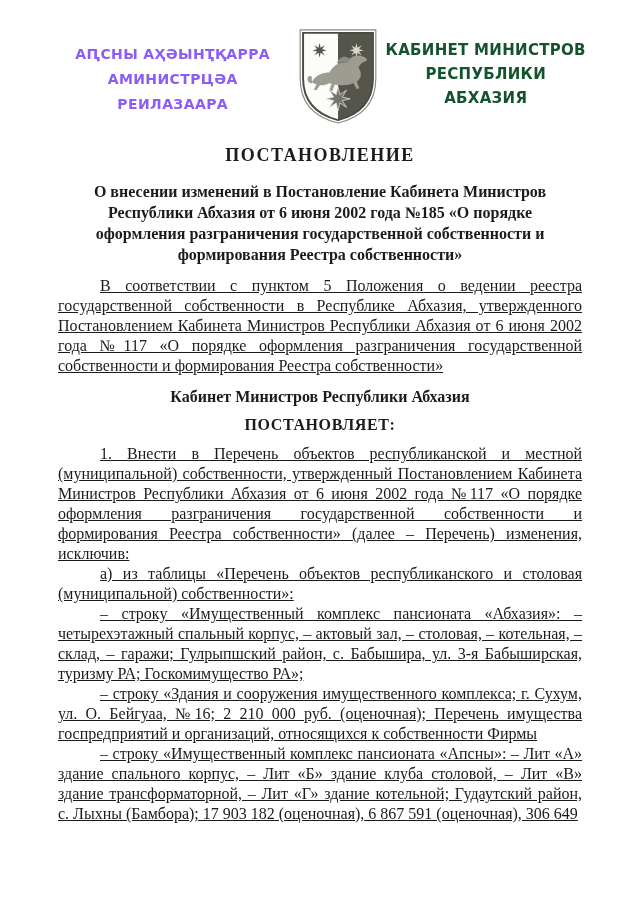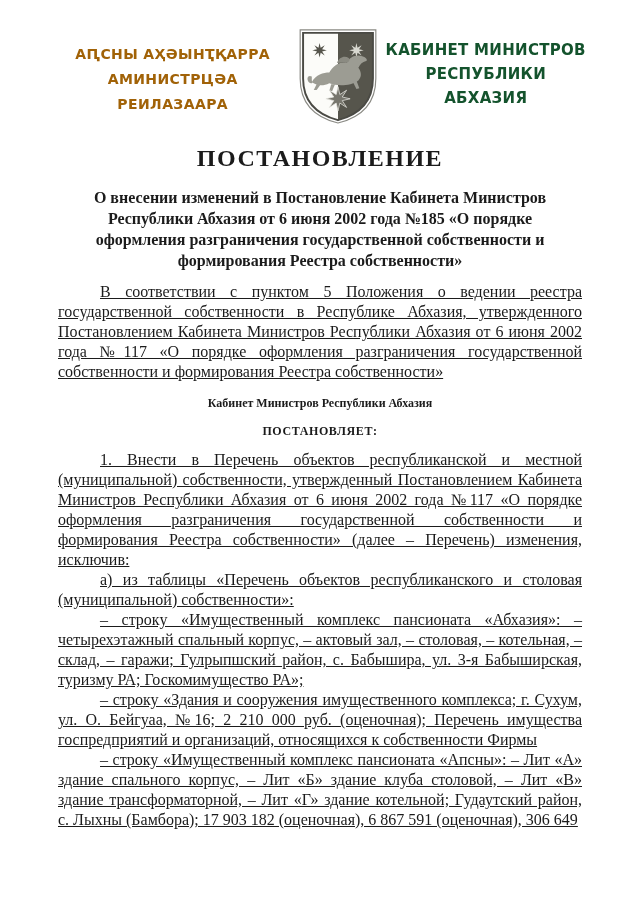--- a/index.html
+++ b/index.html
@@ -25,37 +25,37 @@
     font-family: "DejaVu Sans", sans-serif;
     font-weight: bold;
   }
   .lh-left {
     width: 242px;
     margin-top: 14px;
     text-align: center;
     font-size: 14px;
     line-height: 25px;
     letter-spacing: 0.4px;
-    color: #a16207;
+    color: #8b5cf6;
   }
   .lh-right {
     width: 205px;
     margin-top: 10px;
     text-align: center;
     font-size: 15px;
     line-height: 24px;
     letter-spacing: 0.3px;
     color: #14532d;
   }
   .emblem { width: 90px; height: 97px; flex: 0 0 auto; margin-top: 0px; }
   
   .doc-title {
     margin: 20px 0 0 0;
     text-align: center;
-    font-size: 24px;
+    font-size: 18px;
     font-weight: bold;
     letter-spacing: 1.5px;
   }
   .doc-subject {
     margin: 15px auto 0 auto;
     max-width: 468px;
     text-align: center;
     font-size: 16px;
     font-weight: bold;
     line-height: 21px;
@@ -66,21 +66,21 @@
     font-size: 16px;
     line-height: 20px;
     text-align: justify;
     text-indent: 42px;
     text-decoration: underline;
   }
   .preamble { margin-top: 11px; }
   .center-b {
     margin: 11px 0 0 0;
     text-align: center;
-    font-size: 12px;
+    font-size: 16px;
     font-weight: bold;
     line-height: 20px;
   }
   .resolves { margin-top: 8px; letter-spacing: 0.6px; }
   .first-item { margin-top: 9px; }
   .gap-before { }
 </style>
 </head>
 <body>
 

